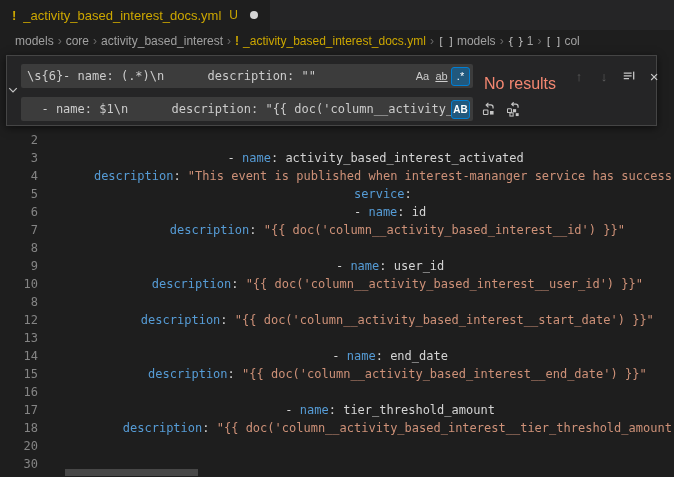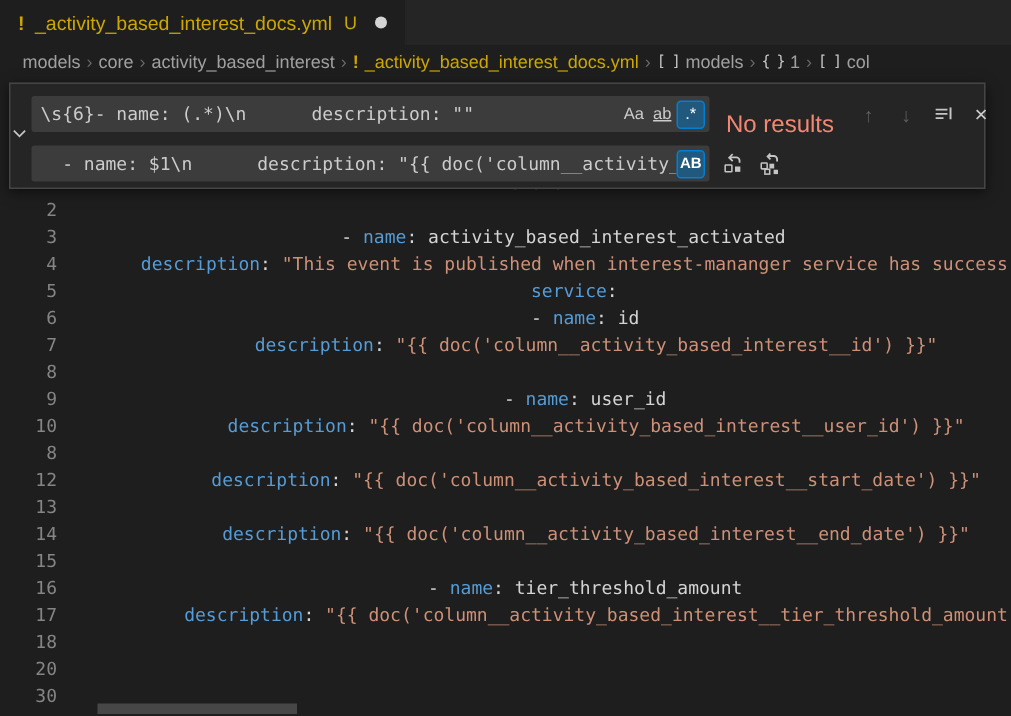--- a/index.html
+++ b/index.html
@@ -142,20 +142,21 @@
         <div class="code-line"><span class="tok-plain">    </span><span class="tok-key">description</span><span class="tok-plain">: </span><span class="tok-str">"This event is published when interest-mananger service has success</span></div>
         <div class="code-line"><span class="tok-plain">    </span><span class="tok-key">service</span><span class="tok-plain">:</span></div>
         <div class="code-line"><span class="tok-plain">      - </span><span class="tok-key">name</span><span class="tok-plain">: </span><span class="tok-plain">id</span></div>
         <div class="code-line"><span class="tok-plain">        </span><span class="tok-key">description</span><span class="tok-plain">: </span><span class="tok-str">"{{ doc('column__activity_based_interest__id') }}"</span></div>
         <div class="code-line"></div>
         <div class="code-line"><span class="tok-plain">      - </span><span class="tok-key">name</span><span class="tok-plain">: </span><span class="tok-plain">user_id</span></div>
         <div class="code-line"><span class="tok-plain">        </span><span class="tok-key">description</span><span class="tok-plain">: </span><span class="tok-str">"{{ doc('column__activity_based_interest__user_id') }}"</span></div>
         <div class="code-line"></div>
         <div class="code-line"><span class="tok-plain">        </span><span class="tok-key">description</span><span class="tok-plain">: </span><span class="tok-str">"{{ doc('column__activity_based_interest__start_date') }}"</span></div>
         <div class="code-line"></div>
+        <div class="code-line"><span class="tok-plain">      - </span><span class="tok-key">name</span><span class="tok-plain">: </span><span class="tok-plain">end_date</span></div>
         <div class="code-line"><span class="tok-plain">        </span><span class="tok-key">description</span><span class="tok-plain">: </span><span class="tok-str">"{{ doc('column__activity_based_interest__end_date') }}"</span></div>
         <div class="code-line"></div>
         <div class="code-line"><span class="tok-plain">      - </span><span class="tok-key">name</span><span class="tok-plain">: </span><span class="tok-plain">tier_threshold_amount</span></div>
         <div class="code-line"><span class="tok-plain">        </span><span class="tok-key">description</span><span class="tok-plain">: </span><span class="tok-str">"{{ doc('column__activity_based_interest__tier_threshold_amount</span></div>
       </div>
   </div>
   <div class="hscrollbar"></div>
 </div>
 
 <div class="find-widget">

